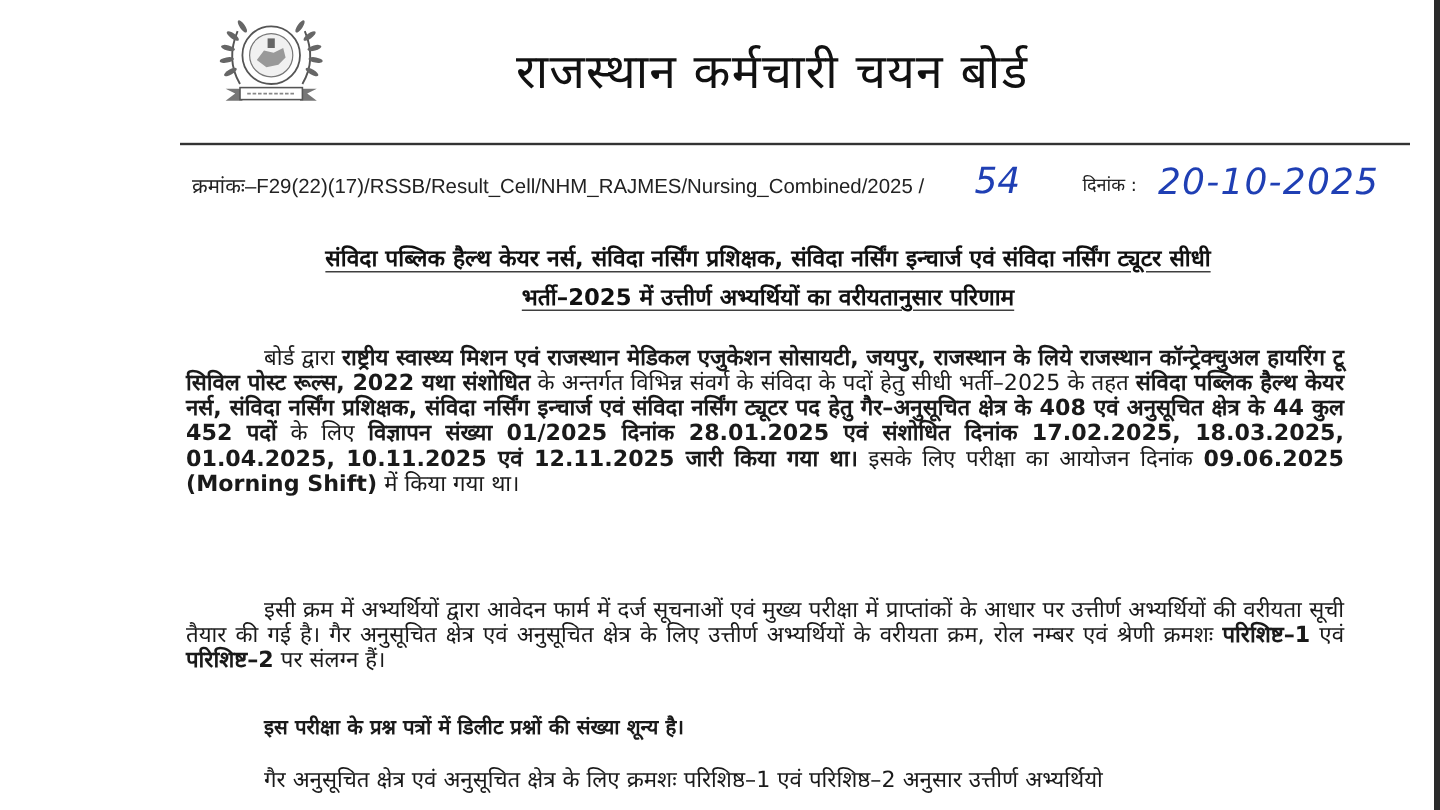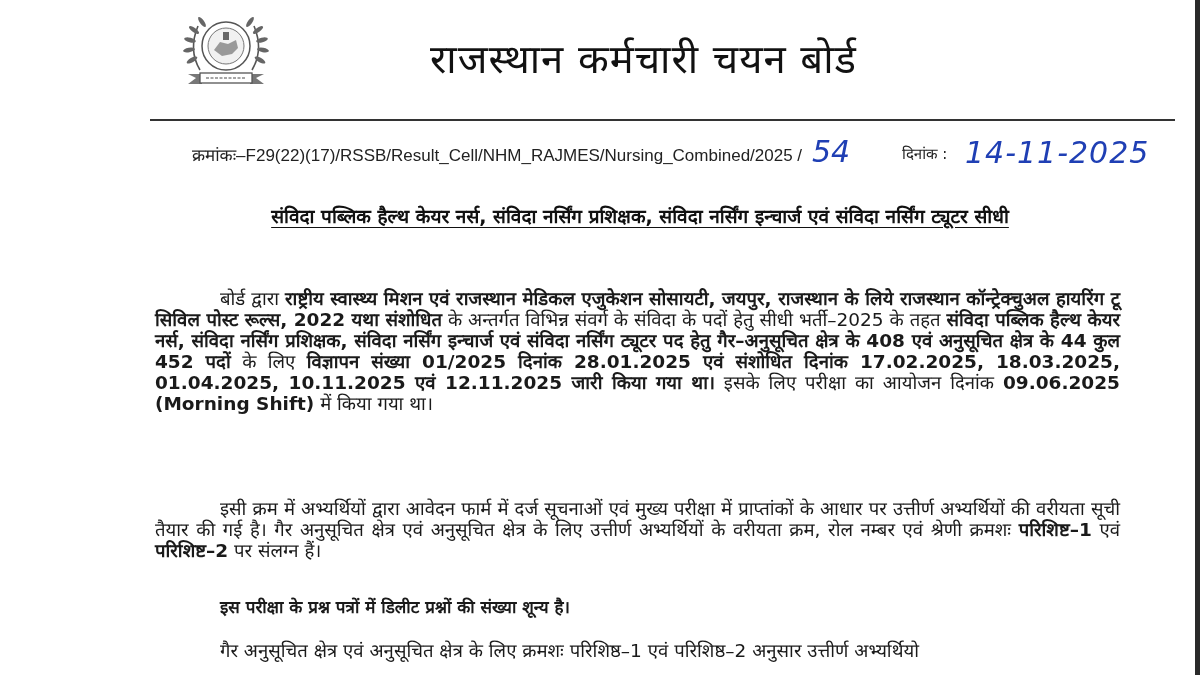--- a/index.html
+++ b/index.html
@@ -15,21 +15,21 @@
   .org-title {
     position: absolute; left: 430px; top: 30px; width: 520px;
     font-size: 40px; font-weight: 400; color: #111; letter-spacing: 1px; white-space: nowrap;
   }
   .address {
     position: absolute; left: 350px; top: 92px; width: 700px;
     font-size: 17px; color: #111; white-space: nowrap;
   }
   .address-rule { position: absolute; left: 150px; top: 119px; width: 1025px; height: 2px; background: #333; }
 
-  .ref-line { position: absolute; left: 160px; top: 143px; font-family: "Liberation Sans", sans-serif; font-size: 17px; color: #222; white-space: nowrap; margin-left: 32px; }
+  .ref-line { position: absolute; left: 160px; top: 143px; font-family: "Liberation Sans", sans-serif; font-size: 17px; color: #222; white-space: nowrap; }
   .ref-number-hand { position: absolute; left: 812px; top: 134px; font-family: "DejaVu Sans", sans-serif; font-size: 30px; color: #1f3fb4; font-style: italic; }
   .date-label { position: absolute; left: 902px; top: 143px; font-size: 15px; color: #222; }
   .date-hand { position: absolute; left: 965px; top: 135px; font-family: "DejaVu Sans", sans-serif; font-size: 30px; color: #1f3fb4; font-style: italic; letter-spacing: 1px; white-space: nowrap; }
 
   .subject {
     position: absolute; left: 180px; top: 200px; width: 920px;
     font-size: 19px; font-weight: 600; text-align: center; line-height: 32px; color: #111;
     text-decoration: underline; text-underline-offset: 4px;
   }
 
@@ -78,24 +78,25 @@
     <rect x="20" y="65" width="52" height="10" fill="#fff" stroke="#555" stroke-width="1.3"></rect>
     <line x1="26" y1="70" x2="66" y2="70" stroke="#888" stroke-width="1.5" stroke-dasharray="3 1.5"></line>
   </svg>
 
   <div class="org-title">राजस्थान कर्मचारी चयन बोर्ड</div>
   <div class="address-rule"></div>
 
   <div class="ref-line">क्रमांकः–F29(22)(17)/RSSB/Result_Cell/NHM_RAJMES/Nursing_Combined/2025 /</div>
   <div class="ref-number-hand">54</div>
   <div class="date-label">दिनांक :</div>
-  <div class="date-hand">14-11-2025</div>
+  <div class="date-hand">20-10-2025</div>
 
   <div class="subject">
     <div>संविदा पब्लिक हैल्थ केयर नर्स, संविदा नर्सिंग प्रशिक्षक, संविदा नर्सिंग इन्चार्ज एवं संविदा नर्सिंग ट्यूटर सीधी</div>
+    <div>भर्ती–2025 में उत्तीर्ण अभ्यर्थियों का वरीयतानुसार परिणाम</div>
   </div>
 
   <div class="para p1"><span class="indent"></span><span>बोर्ड द्वारा </span><b>राष्ट्रीय स्वास्थ्य मिशन एवं राजस्थान मेडिकल एजुकेशन सोसायटी, जयपुर, राजस्थान के लिये राजस्थान कॉन्ट्रेक्चुअल हायरिंग टू सिविल पोस्ट रूल्स, 2022 यथा संशोधित</b><span> के अन्तर्गत विभिन्न संवर्ग के संविदा के पदों हेतु सीधी भर्ती–2025 के तहत </span><b>संविदा पब्लिक हैल्थ केयर नर्स, संविदा नर्सिंग प्रशिक्षक, संविदा नर्सिंग इन्चार्ज एवं संविदा नर्सिंग ट्यूटर पद हेतु गैर–अनुसूचित क्षेत्र के 408 एवं अनुसूचित क्षेत्र के 44 कुल 452 पदों</b><span> के लिए </span><b>विज्ञापन संख्या 01/2025 दिनांक 28.01.2025 एवं संशोधित दिनांक 17.02.2025, 18.03.2025, 01.04.2025, 10.11.2025 एवं 12.11.2025 जारी किया गया था।</b><span> इसके लिए परीक्षा का आयोजन दिनांक </span><b>09.06.2025 (Morning Shift)</b><span> में किया गया था।</span></div>
 
   <div class="para p2"><span class="indent"></span><span>इसी क्रम में अभ्यर्थियों द्वारा आवेदन फार्म में दर्ज सूचनाओं एवं मुख्य परीक्षा में प्राप्तांकों के आधार पर उत्तीर्ण अभ्यर्थियों की वरीयता सूची तैयार की गई है। गैर अनुसूचित क्षेत्र एवं अनुसूचित क्षेत्र के लिए उत्तीर्ण अभ्यर्थियों के वरीयता क्रम, रोल नम्बर एवं श्रेणी क्रमशः </span><b>परिशिष्ट–1</b><span> एवं </span><b>परिशिष्ट–2</b><span> पर संलग्न हैं।</span></div>
 
   <div class="para p3"><span class="indent"></span><span>इस परीक्षा के प्रश्न पत्रों में डिलीट प्रश्नों की संख्या शून्य है।</span></div>
 
   <div class="para p4"><span class="indent"></span><span>गैर अनुसूचित क्षेत्र एवं अनुसूचित क्षेत्र के लिए क्रमशः परिशिष्ठ–1 एवं परिशिष्ठ–2 अनुसार उत्तीर्ण अभ्यर्थियो</span></div>
 

